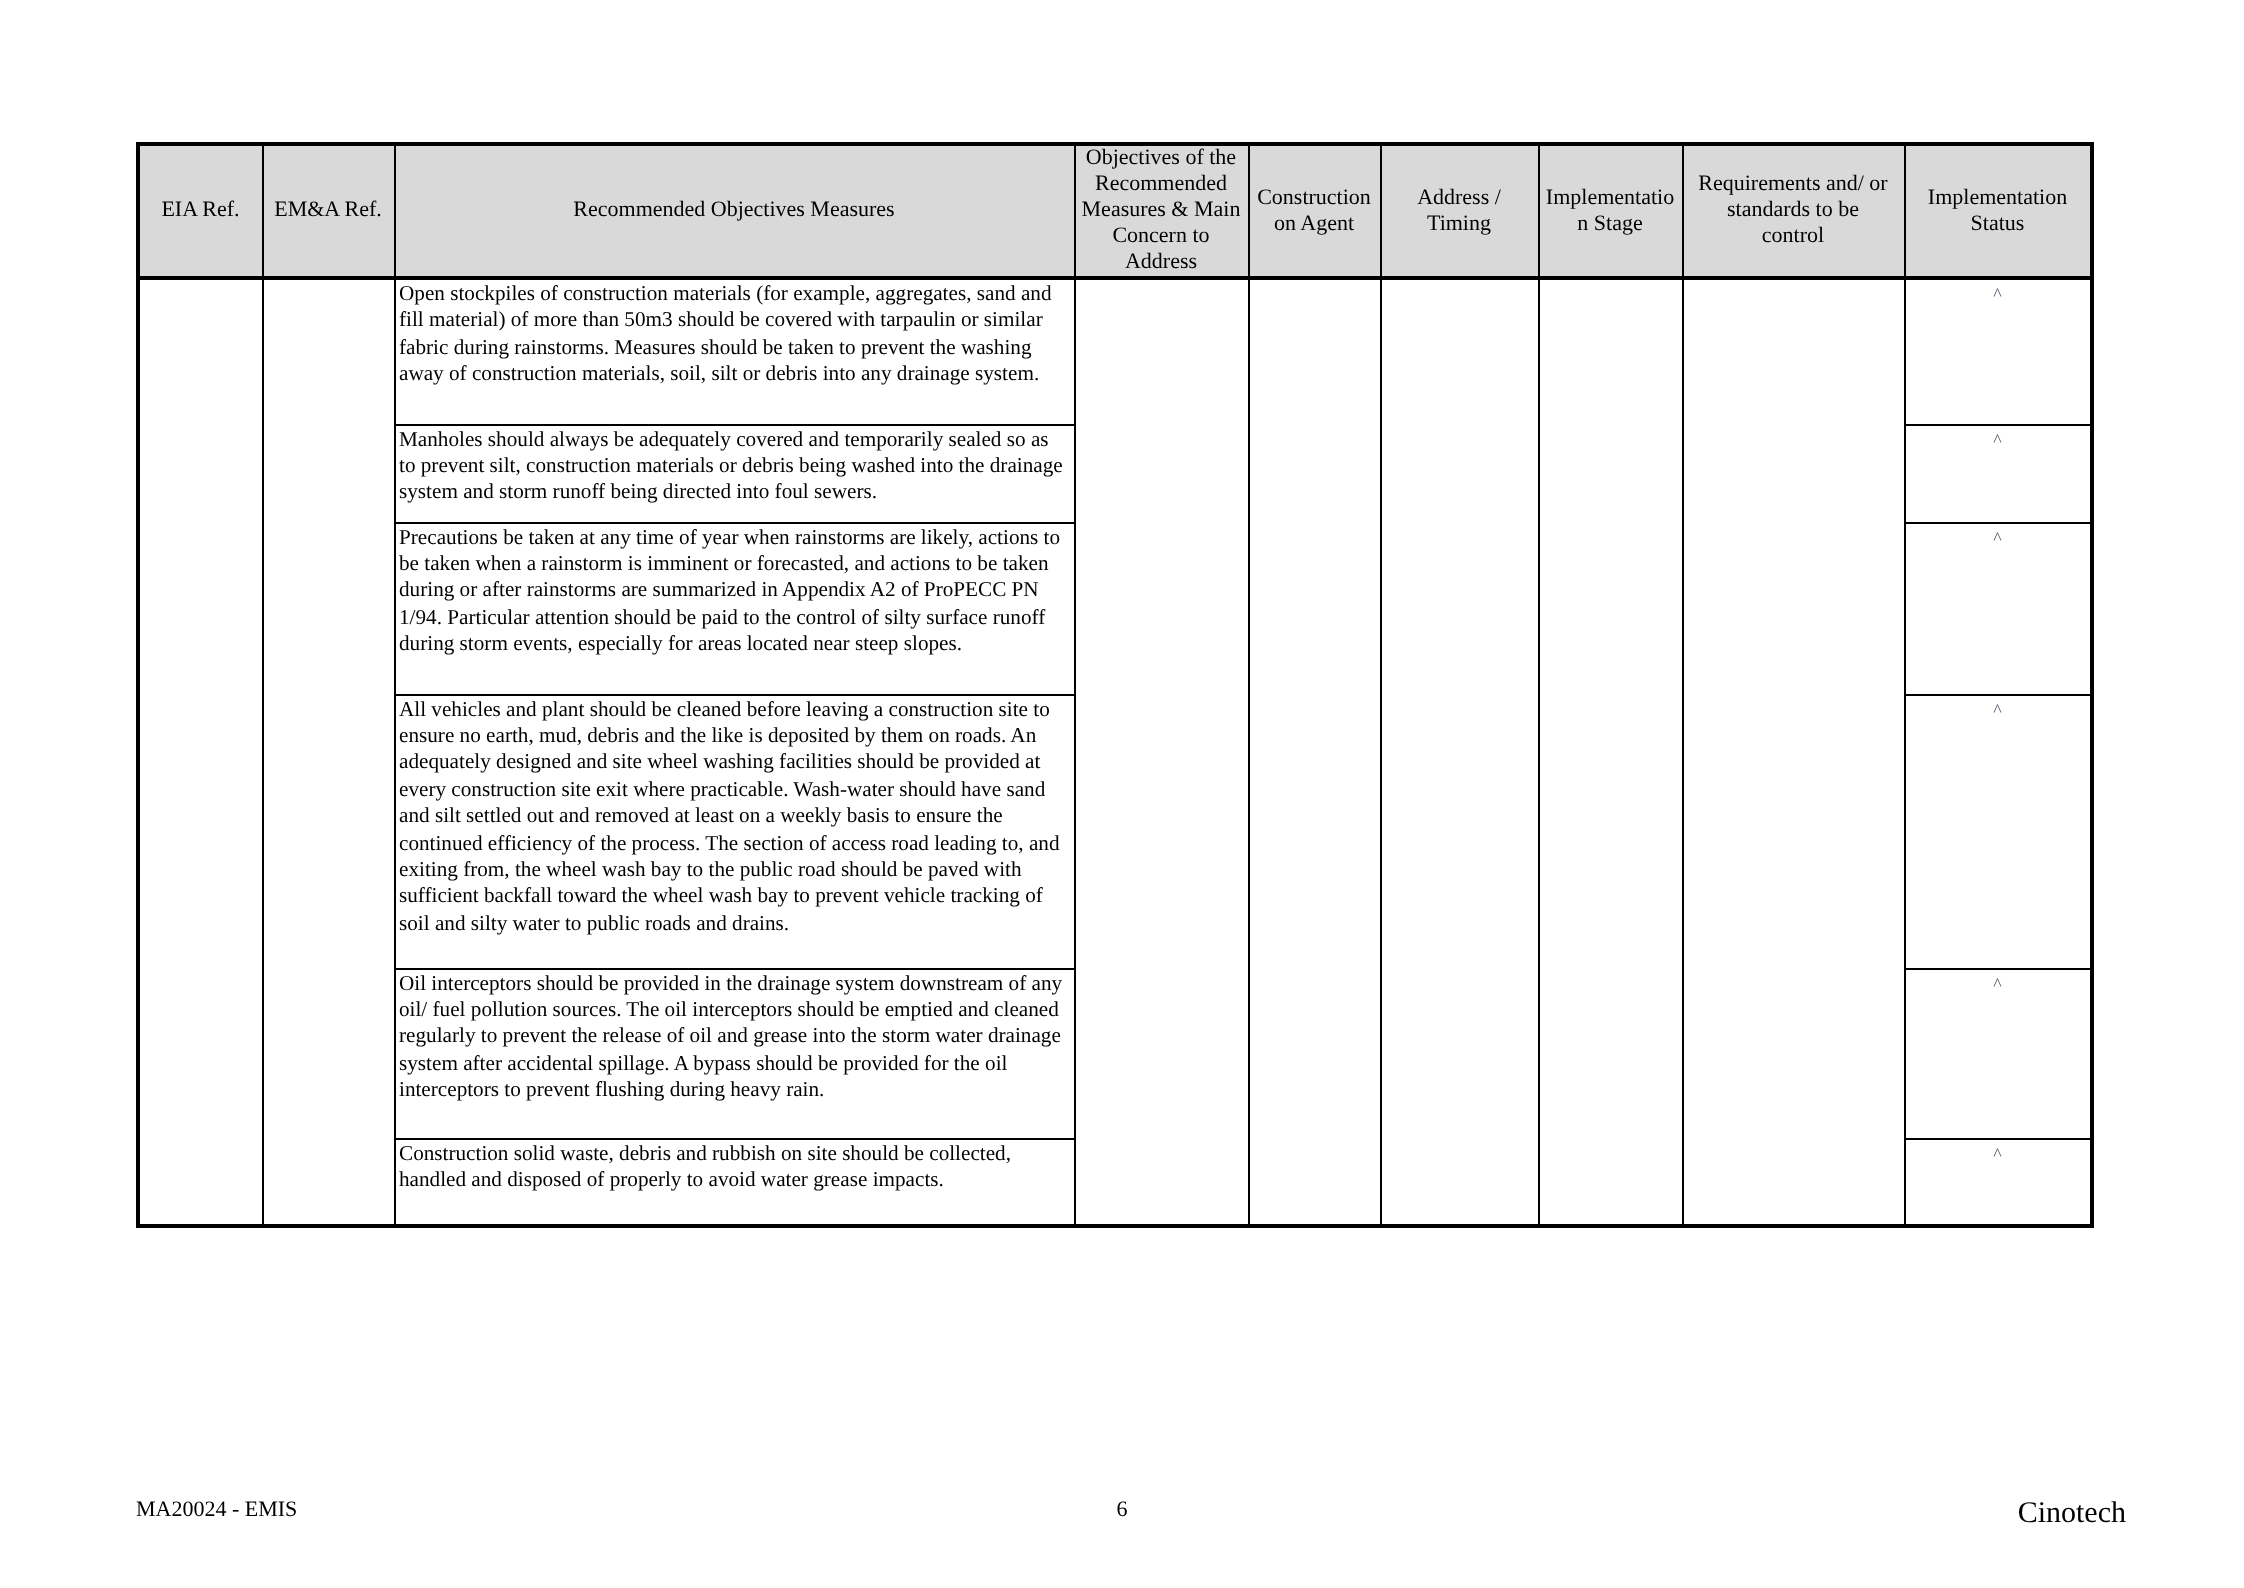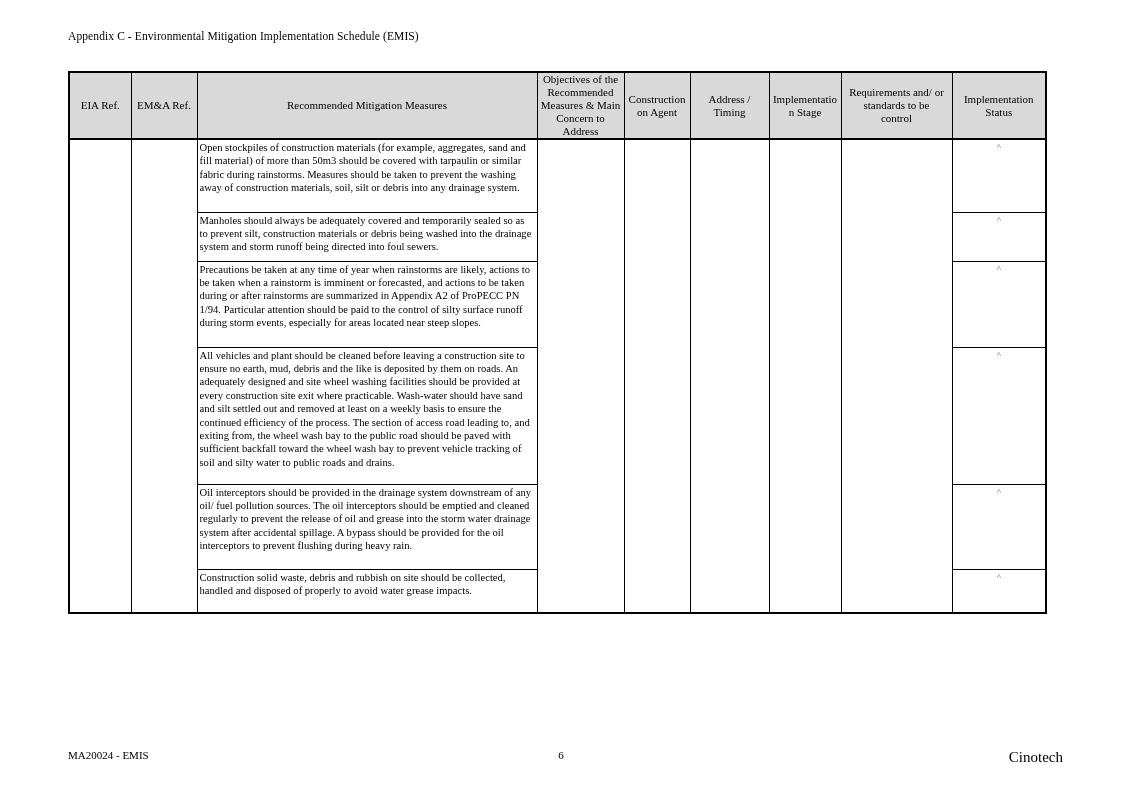--- a/index.html
+++ b/index.html
@@ -85,39 +85,38 @@
     right: 59px;
     top: 749px;
     font-size: 15px;
   }
 </style>
 </head>
 <body>
 
 <div class="page">
 
-  <div class="doc-title">Appendix C - Environmental Mitigation Implementation Schedule (EMIS)</div>
 
   <table class="emis">
     <colgroup>
       <col style="width:62px">
       <col style="width:66px">
       <col style="width:340px">
       <col style="width:87px">
       <col style="width:66px">
       <col style="width:79px">
       <col style="width:72px">
       <col style="width:111px">
       <col style="width:94px">
     </colgroup>
     <thead>
       <tr>
         <th>EIA Ref.</th>
         <th>EM&amp;A Ref.</th>
-        <th>Recommended Mitigation Measures</th>
+        <th>Recommended Objectives Measures</th>
         <th>Objectives of the
 Recommended
 Measures &amp; Main
 Concern to
 Address</th>
         <th>Construction
 on Agent</th>
         <th>Address /
 Timing</th>
         <th>Implementatio

